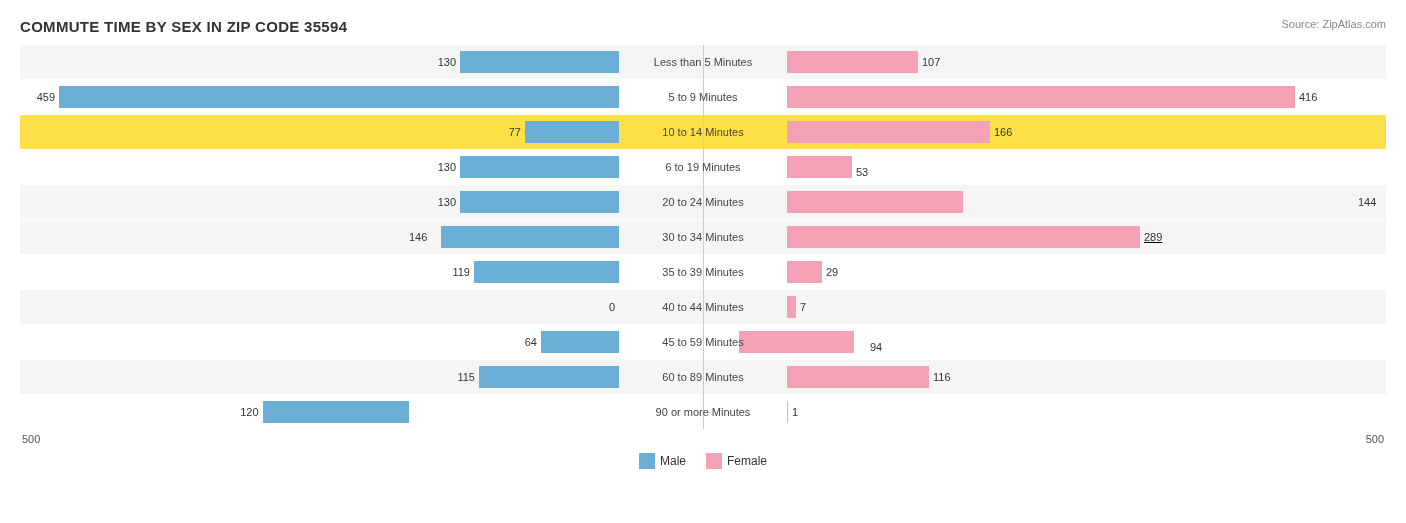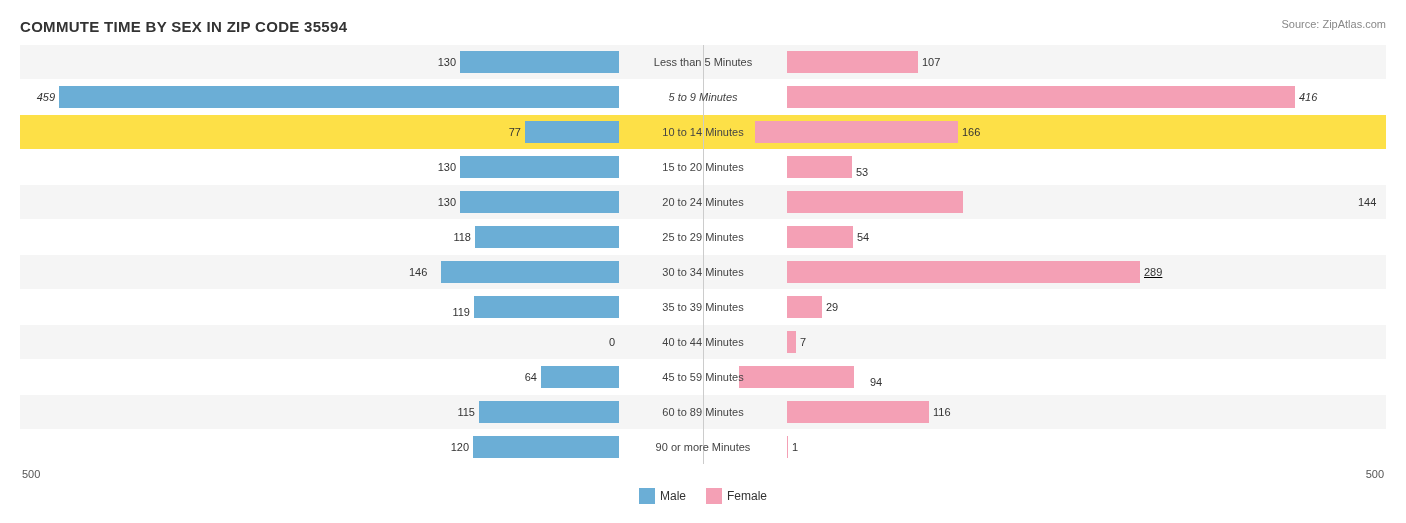--- a/index.html
+++ b/index.html
@@ -138,88 +138,77 @@
           <div class="left-section" style="width: 50%; display: flex; align-items: center; justify-content: flex-end; padding-right: 84px;">
             <span class="value-left" style="font-size: 11px; color: rgb(51, 51, 51); margin-right: 4px; min-width: 28px; text-align: right;">130</span>
             <div class="bar-blue" style="width: 159px; height: 22px; background: rgb(107, 174, 214);"></div>
           </div>
           <div style="position: absolute; left: 50%; transform: translateX(-50%); font-size: 11px; color: rgb(68, 68, 68); white-space: nowrap; text-align: center; z-index: 10; width: 160px;">Less than 5 Minutes</div>
           <div class="right-section" style="width: 50%; display: flex; align-items: center; padding-left: 84px;">
             <div class="bar-pink" style="width: 131px; height: 22px; background: rgb(244, 160, 181);"></div>
             <span class="value-right" style="font-size: 11px; color: rgb(51, 51, 51); margin-left: 4px; min-width: 28px;">107</span>
           </div>
         </div>
-        <div class="bar-row" style="background: rgb(255, 255, 255); position: relative; display: flex; align-items: center; height: 34px; font-style: italic;">
+        <div class="bar-row" style="background: rgb(255, 255, 255); position: relative; display: flex; align-items: center; height: 34px;">
           <div class="left-section" style="width: 50%; display: flex; align-items: center; justify-content: flex-end; padding-right: 84px;">
             <span class="value-left" style="font-size: 11px; color: rgb(51, 51, 51); margin-right: 4px; min-width: 28px; text-align: right;">459</span>
             <div class="bar-blue" style="width: 560px; height: 22px; background: rgb(107, 174, 214);"></div>
           </div>
           <div style="position: absolute; left: 50%; transform: translateX(-50%); font-size: 11px; color: rgb(68, 68, 68); white-space: nowrap; text-align: center; z-index: 10; width: 160px;">5 to 9 Minutes</div>
           <div class="right-section" style="width: 50%; display: flex; align-items: center; padding-left: 84px;">
             <div class="bar-pink" style="width: 508px; height: 22px; background: rgb(244, 160, 181);"></div>
             <span class="value-right" style="font-size: 11px; color: rgb(51, 51, 51); margin-left: 4px; min-width: 28px;">416</span>
           </div>
         </div>
         <div class="bar-row" style="background: #fde047; position: relative; display: flex; align-items: center; height: 34px;">
           <div class="left-section" style="width: 50%; display: flex; align-items: center; justify-content: flex-end; padding-right: 84px;">
             <span class="value-left" style="font-size: 11px; color: rgb(51, 51, 51); margin-right: 4px; min-width: 28px; text-align: right;">77</span>
             <div class="bar-blue" style="width: 94px; height: 22px; background: rgb(107, 174, 214);"></div>
           </div>
           <div style="position: absolute; left: 50%; transform: translateX(-50%); font-size: 11px; color: rgb(68, 68, 68); white-space: nowrap; text-align: center; z-index: 10; width: 160px;">10 to 14 Minutes</div>
-          <div class="right-section" style="width: 50%; display: flex; align-items: center; padding-left: 52px;">
+          <div class="right-section" style="width: 50%; display: flex; align-items: center; padding-left: 84px;">
             <div class="bar-pink" style="width: 203px; height: 22px; background: rgb(244, 160, 181);"></div>
             <span class="value-right" style="font-size: 11px; color: rgb(51, 51, 51); margin-left: 4px; min-width: 28px;">166</span>
           </div>
         </div>
         <div class="bar-row" style="background: rgb(255, 255, 255); position: relative; display: flex; align-items: center; height: 34px;">
           <div class="left-section" style="width: 50%; display: flex; align-items: center; justify-content: flex-end; padding-right: 84px;">
             <span class="value-left" style="font-size: 11px; color: rgb(51, 51, 51); margin-right: 4px; min-width: 28px; text-align: right;">130</span>
             <div class="bar-blue" style="width: 159px; height: 22px; background: rgb(107, 174, 214);"></div>
           </div>
-          <div style="position: absolute; left: 50%; transform: translateX(-50%); font-size: 11px; color: rgb(68, 68, 68); white-space: nowrap; text-align: center; z-index: 10; width: 160px;">15 to 20 Minutes</div>
+          <div style="position: absolute; left: 50%; transform: translateX(-50%); font-size: 11px; color: rgb(68, 68, 68); white-space: nowrap; text-align: center; z-index: 10; width: 160px;">6 to 19 Minutes</div>
           <div class="right-section" style="width: 50%; display: flex; align-items: flex-end; padding-left: 84px;">
             <div class="bar-pink" style="width: 65px; height: 22px; background: rgb(244, 160, 181);"></div>
             <span class="value-right" style="font-size: 11px; color: rgb(51, 51, 51); margin-left: 4px; min-width: 28px;">53</span>
           </div>
         </div>
         <div class="bar-row" style="background: rgb(245, 245, 245); position: relative; display: flex; align-items: center; height: 34px;">
           <div class="left-section" style="width: 50%; display: flex; align-items: center; justify-content: flex-end; padding-right: 84px;">
             <span class="value-left" style="font-size: 11px; color: rgb(51, 51, 51); margin-right: 4px; min-width: 28px; text-align: right;">130</span>
             <div class="bar-blue" style="width: 159px; height: 22px; background: rgb(107, 174, 214);"></div>
           </div>
           <div style="position: absolute; left: 50%; transform: translateX(-50%); font-size: 11px; color: rgb(68, 68, 68); white-space: nowrap; text-align: center; z-index: 10; width: 160px;">20 to 24 Minutes</div>
           <div class="right-section" style="width: 50%; display: flex; align-items: center; padding-left: 84px; justify-content: space-between;">
             <div class="bar-pink" style="width: 176px; height: 22px; background: rgb(244, 160, 181);"></div>
             <span class="value-right" style="font-size: 11px; color: rgb(51, 51, 51); margin-left: 4px; min-width: 28px;">144</span>
           </div>
         </div>
-        <div class="bar-row" style="background: rgb(255, 255, 255); position: relative; display: flex; align-items: center; height: 34px;">
-          <div class="left-section" style="width: 50%; display: flex; align-items: center; justify-content: flex-end; padding-right: 84px;">
-            <span class="value-left" style="font-size: 11px; color: rgb(51, 51, 51); margin-right: 4px; min-width: 28px; text-align: right;">118</span>
-            <div class="bar-blue" style="width: 144px; height: 22px; background: rgb(107, 174, 214);"></div>
-          </div>
-          <div style="position: absolute; left: 50%; transform: translateX(-50%); font-size: 11px; color: rgb(68, 68, 68); white-space: nowrap; text-align: center; z-index: 10; width: 160px;">25 to 29 Minutes</div>
-          <div class="right-section" style="width: 50%; display: flex; align-items: center; padding-left: 84px;">
-            <div class="bar-pink" style="width: 66px; height: 22px; background: rgb(244, 160, 181);"></div>
-            <span class="value-right" style="font-size: 11px; color: rgb(51, 51, 51); margin-left: 4px; min-width: 28px;">54</span>
-          </div>
-        </div>
         <div class="bar-row" style="background: rgb(245, 245, 245); position: relative; display: flex; align-items: center; height: 34px;">
           <div class="left-section" style="width: 50%; display: flex; align-items: center; justify-content: flex-end; padding-right: 84px;">
             <span class="value-left" style="font-size: 11px; color: rgb(51, 51, 51); margin-right: 4px; min-width: 28px; text-align: left;">146</span>
             <div class="bar-blue" style="width: 178px; height: 22px; background: rgb(107, 174, 214);"></div>
           </div>
           <div style="position: absolute; left: 50%; transform: translateX(-50%); font-size: 11px; color: rgb(68, 68, 68); white-space: nowrap; text-align: center; z-index: 10; width: 160px;">30 to 34 Minutes</div>
           <div class="right-section" style="width: 50%; display: flex; align-items: center; padding-left: 84px; text-decoration: underline;">
             <div class="bar-pink" style="width: 353px; height: 22px; background: rgb(244, 160, 181);"></div>
             <span class="value-right" style="font-size: 11px; color: rgb(51, 51, 51); margin-left: 4px; min-width: 28px;">289</span>
           </div>
         </div>
         <div class="bar-row" style="background: rgb(255, 255, 255); position: relative; display: flex; align-items: center; height: 34px;">
-          <div class="left-section" style="width: 50%; display: flex; align-items: flex-end; justify-content: flex-end; padding-right: 84px;">
+          <div class="left-section" style="width: 50%; display: flex; align-items: center; justify-content: flex-end; padding-right: 84px;">
             <span class="value-left" style="font-size: 11px; color: rgb(51, 51, 51); margin-right: 4px; min-width: 28px; text-align: right;">119</span>
             <div class="bar-blue" style="width: 145px; height: 22px; background: rgb(107, 174, 214);"></div>
           </div>
           <div style="position: absolute; left: 50%; transform: translateX(-50%); font-size: 11px; color: rgb(68, 68, 68); white-space: nowrap; text-align: center; z-index: 10; width: 160px;">35 to 39 Minutes</div>
           <div class="right-section" style="width: 50%; display: flex; align-items: center; padding-left: 84px;">
             <div class="bar-pink" style="width: 35px; height: 22px; background: rgb(244, 160, 181);"></div>
             <span class="value-right" style="font-size: 11px; color: rgb(51, 51, 51); margin-left: 4px; min-width: 28px;">29</span>
           </div>
         </div>
         <div class="bar-row" style="background: rgb(245, 245, 245); position: relative; display: flex; align-items: center; height: 34px;">
@@ -249,21 +238,21 @@
             <span class="value-left" style="font-size: 11px; color: rgb(51, 51, 51); margin-right: 4px; min-width: 28px; text-align: right;">115</span>
             <div class="bar-blue" style="width: 140px; height: 22px; background: rgb(107, 174, 214);"></div>
           </div>
           <div style="position: absolute; left: 50%; transform: translateX(-50%); font-size: 11px; color: rgb(68, 68, 68); white-space: nowrap; text-align: center; z-index: 10; width: 160px;">60 to 89 Minutes</div>
           <div class="right-section" style="width: 50%; display: flex; align-items: center; padding-left: 84px;">
             <div class="bar-pink" style="width: 142px; height: 22px; background: rgb(244, 160, 181);"></div>
             <span class="value-right" style="font-size: 11px; color: rgb(51, 51, 51); margin-left: 4px; min-width: 28px;">116</span>
           </div>
         </div>
         <div class="bar-row" style="background: rgb(255, 255, 255); position: relative; display: flex; align-items: center; height: 34px;">
-          <div class="left-section" style="width: 50%; display: flex; align-items: center; justify-content: flex-end; padding-right: 84px;">
+          <div class="left-section" style="width: 50%; display: flex; align-items: center; justify-content: center; padding-right: 84px;">
             <span class="value-left" style="font-size: 11px; color: rgb(51, 51, 51); margin-right: 4px; min-width: 28px; text-align: right;">120</span>
             <div class="bar-blue" style="width: 146px; height: 22px; background: rgb(107, 174, 214);"></div>
           </div>
           <div style="position: absolute; left: 50%; transform: translateX(-50%); font-size: 11px; color: rgb(68, 68, 68); white-space: nowrap; text-align: center; z-index: 10; width: 160px;">90 or more Minutes</div>
           <div class="right-section" style="width: 50%; display: flex; align-items: center; padding-left: 84px;">
             <div class="bar-pink" style="width: 1px; height: 22px; background: rgb(244, 160, 181);"></div>
             <span class="value-right" style="font-size: 11px; color: rgb(51, 51, 51); margin-left: 4px; min-width: 28px;">1</span>
           </div>
         </div>
       </div>

